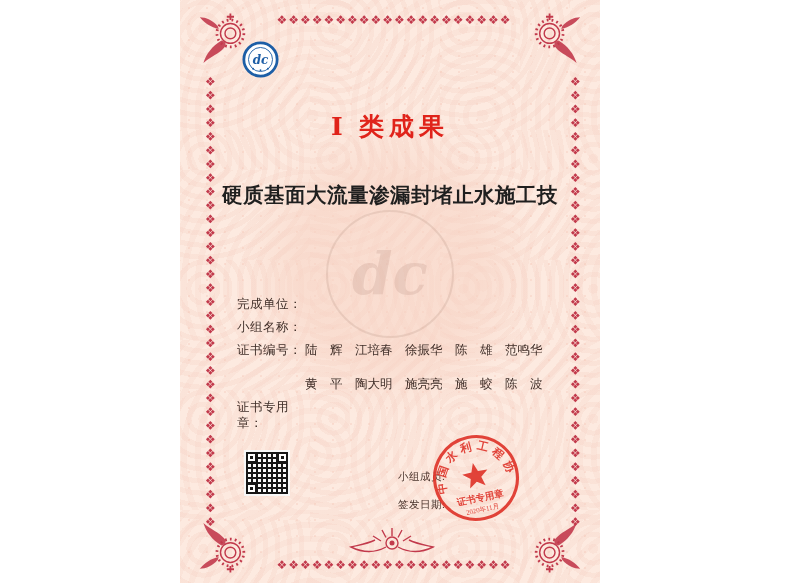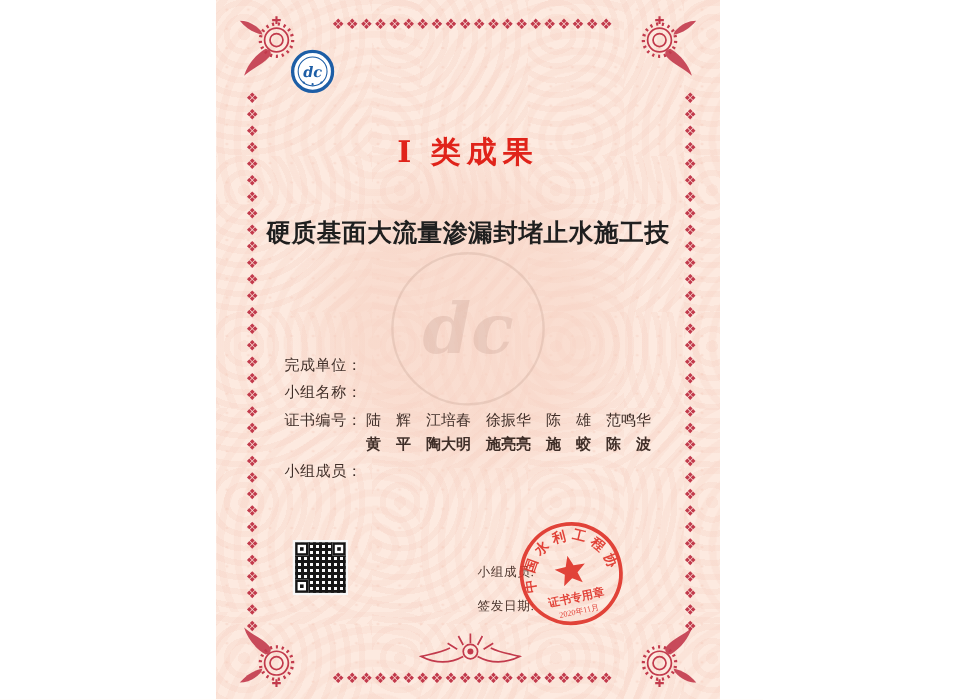--- a/index.html
+++ b/index.html
@@ -25,21 +25,21 @@
              color:#9a432f;letter-spacing:.5px;line-height:17px;}
   .class-label{position:absolute;left:0;top:110px;width:420px;text-align:center;font-size:25px;
                font-weight:bold;color:#e0231a;letter-spacing:5px;}
   .main-title{position:absolute;left:20px;top:176px;width:380px;text-align:center;
               font-family:"Liberation Sans","DejaVu Sans",sans-serif;font-size:20.5px;font-weight:bold;
               color:#1f1f1f;line-height:38px;letter-spacing:.5px;}
   .fields{position:absolute;left:57px;top:296px;width:330px;font-size:12.5px;color:#3f2e28;}
   .frow{display:flex;margin-bottom:7px;line-height:16px;}
   .f-label{flex:0 0 68px;letter-spacing:.5px;}
   .f-value{flex:1;}
-  .f-value .l2{margin-top:4px;font-weight:bold;}
+  .f-value .l2{margin-top:18px;}
   .qr{position:absolute;left:64px;top:450px;width:46px;height:46px;background:#f8f8f8;}
   .qr-inner{position:absolute;inset:2px;
             background-image:repeating-linear-gradient(90deg,#161616 0 2px,transparent 2px 5px),
                              repeating-linear-gradient(0deg,#161616 0 2px,#fafafa 2px 5px);}
   .finder{position:absolute;width:11px;height:11px;border:2.5px solid #161616;background:#fff;box-sizing:border-box;}
   .finder .dot{position:absolute;left:1.5px;top:1.5px;width:3px;height:3px;background:#161616;}
   .finder.tl{left:2px;top:2px;} .finder.tr{right:2px;top:2px;} .finder.bl{left:2px;bottom:2px;}
   .issue{position:absolute;left:218px;font-size:10.5px;color:#4a342c;letter-spacing:.5px;}
   .issue.unit{top:470px;} .issue.date{top:498px;}
   .seal{position:absolute;left:251px;top:433px;width:90px;height:90px;transform:rotate(-12deg);opacity:.92;}
@@ -138,21 +138,21 @@
         <div class="f-label">小组名称：</div>
       </div>
       <div class="frow">
         <div class="f-label">证书编号：</div>
         <div class="f-value">
           <div>陆　辉　江培春　徐振华　陈　雄　范鸣华</div>
           <div class="l2">黄　平　陶大明　施亮亮　施　蛟　陈　波</div>
         </div>
       </div>
       <div class="frow">
-        <div class="f-label">小组成员：</div>
+        <div class="f-label">证书专用章：</div>
       </div>
     </div>
 
     <div class="qr">
       <div class="qr-inner"></div>
       <div class="finder tl">
           <div class="dot"></div>
         </div>
       <div class="finder tr">
           <div class="dot"></div>

